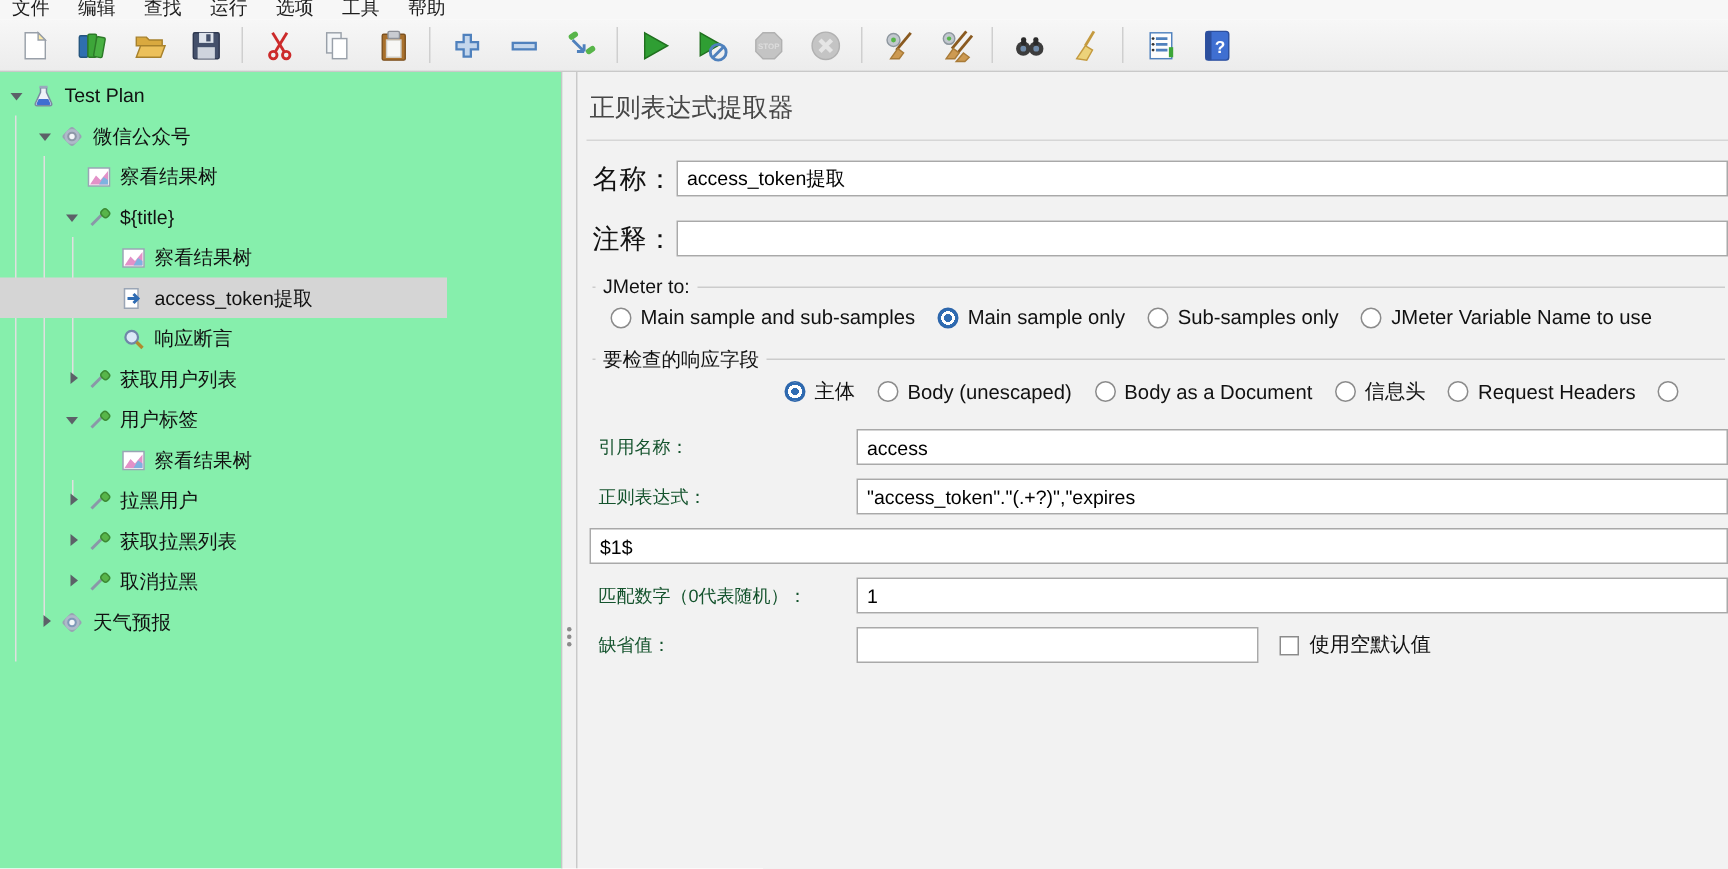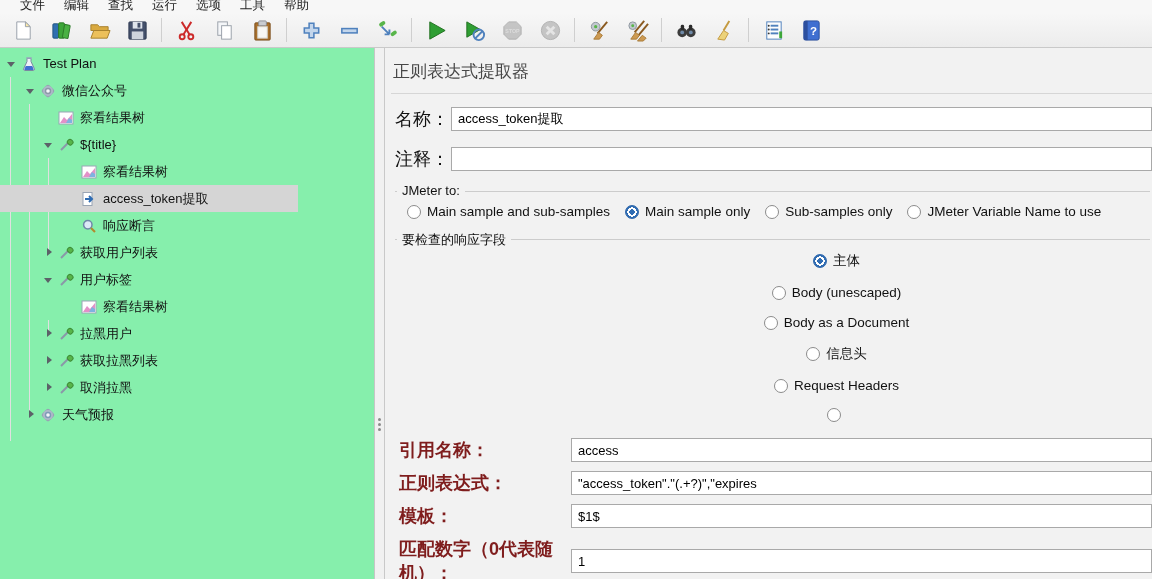--- a/index.html
+++ b/index.html
@@ -1,21 +1,21 @@
 <!DOCTYPE html>
 <html><head>
 <meta charset="utf-8">
 <style>
   * { box-sizing: border-box; margin: 0; padding: 0; }
   html,body { width:1152px; height:579px; overflow:hidden;
     font-family:"Liberation Sans","DejaVu Sans",sans-serif; background:#fff; }
 
   
   .menubar { height:13px; background:#f7f7f7; overflow:hidden; display:flex; gap:13px;
-    padding-left:17px; }
+    padding-left:5px; }
   .menu-item { font-size:12.5px; color:#1d1d1d; line-height:20px; margin-top:-5px; padding:0 3px;
     white-space:nowrap; }
 
   
   .toolbar { height:35px; background:linear-gradient(#f7f7f7,#ececec);
     border-bottom:1px solid #c9c9c9; display:flex; align-items:center; padding-left:4px; }
   .tbtn { width:28px; height:28px; display:flex; align-items:center; justify-content:center;
     margin:0 5px; border-radius:3px; }
   .tbtn svg { width:23px; height:23px; }
   .tbtn.disabled { opacity:.85; }
@@ -54,29 +54,29 @@
   .ehr { border-top:1px solid #d6d6d6; margin-bottom:13px; }
   .frow { display:flex; align-items:center; margin-bottom:16px; }
   .flabel { font-size:18px; color:#111; width:60px; flex:none; padding-left:4px; }
   .tinput { height:24px; border:1px solid #a9a9a9; background:#fff; font-size:13px;
     padding:0 6px; font-family:"Liberation Sans","DejaVu Sans",sans-serif; flex:1; border-radius:0; outline:none; }
   .group { position:relative; border-top:1px solid #cccccc; margin:20px 2px 0 4px; padding:12px 0 2px; }
   .group-label { position:absolute; top:-9px; left:2px; background:#f2f2f2; padding:0 5px;
     font-size:13px; color:#111; }
   .radios { display:flex; align-items:center; gap:15px; }
   .radios.indent1 { margin-left:12px; }
-  .radios.indent2 { margin-left:128px;flex-direction:column; }
+  .radios.indent2 { margin-left:128px; }
   .radio-item { display:flex; align-items:center; gap:6px; white-space:nowrap;justify-content:space-between; }
   .rdot { width:14px; height:14px; border-radius:50%; border:1px solid #8b8b8b; background:#fff; flex:none; }
   .rdot.on { border:1px solid #2d66ab;
     background:radial-gradient(circle,#2f6cb3 0 2.6px,#ffffff 2.6px 4.6px,#2f6cb3 4.6px); }
   .rlabel { font-size:13.5px; color:#111; }
   .grp2 { margin-top:18px; }
   .frow2 { display:flex; align-items:center; margin:0 0 9px 2px; }
-  .flabel2 { font-size:18px; color:#7f1d1d; width:178px; flex:none; padding-left:6px;font-weight:bold; }
+  .flabel2 { font-size:12px; color:#14532d; width:178px; flex:none; padding-left:6px; }
   .short { flex:none; width:268px; }
   .cb { width:13px; height:13px; border:1px solid #8b8b8b; background:#fff; margin-left:14px; flex:none; }
   .cblabel { font-size:13.5px; color:#111; margin-left:7px; }
 </style>
 </head>
 <body>
 
 <div class="menubar">
   <span class="menu-item">文件</span>
   <span class="menu-item">编辑</span>
@@ -473,21 +473,20 @@
 
     <div class="frow2">
       <span class="flabel2">引用名称：</span>
       <input class="tinput" type="text" value="access" style="">
     </div>
     <div class="frow2">
       <span class="flabel2">正则表达式：</span>
       <input class="tinput" type="text" value="&quot;access_token&quot;.&quot;(.+?)&quot;,&quot;expires" style="">
     </div>
     <div class="frow2">
-      <span class="flabel2">模板：</span>
       <input class="tinput" type="text" value="$1$" style="">
     </div>
     <div class="frow2">
       <span class="flabel2">匹配数字（0代表随机）：</span>
       <input class="tinput" type="text" value="1" style="">
     </div>
     <div class="frow2">
       <span class="flabel2">缺省值：</span>
       <input class="tinput short" type="text" value="" style="">
       <span class="cb"></span>

